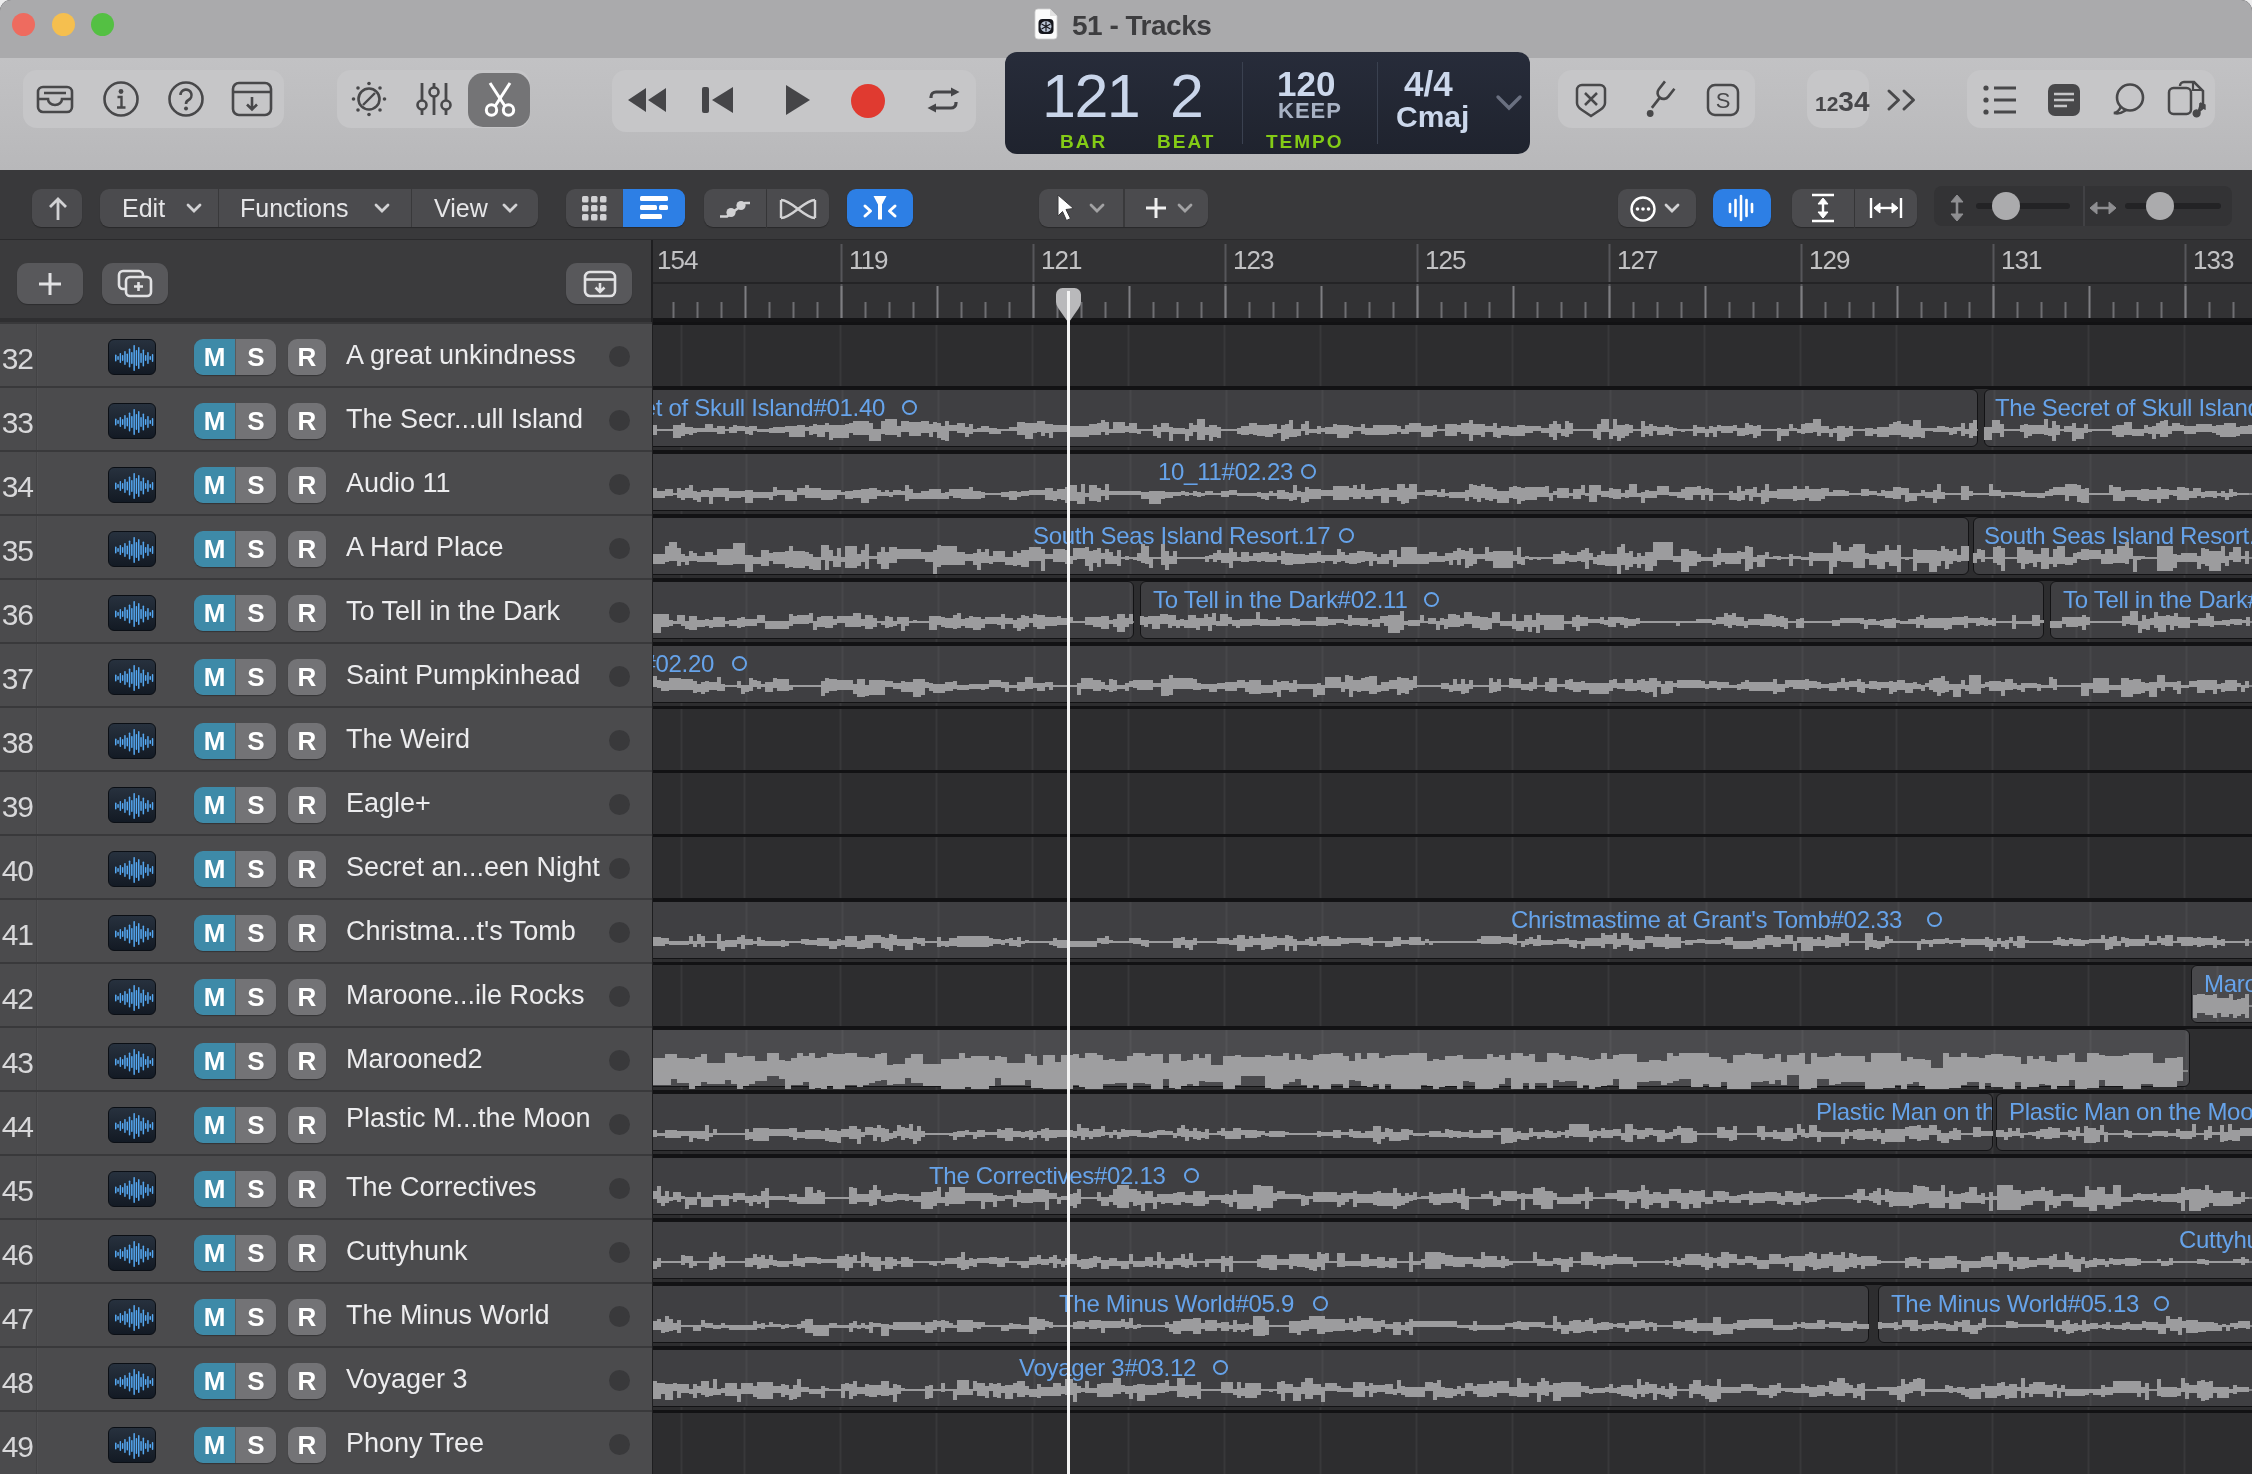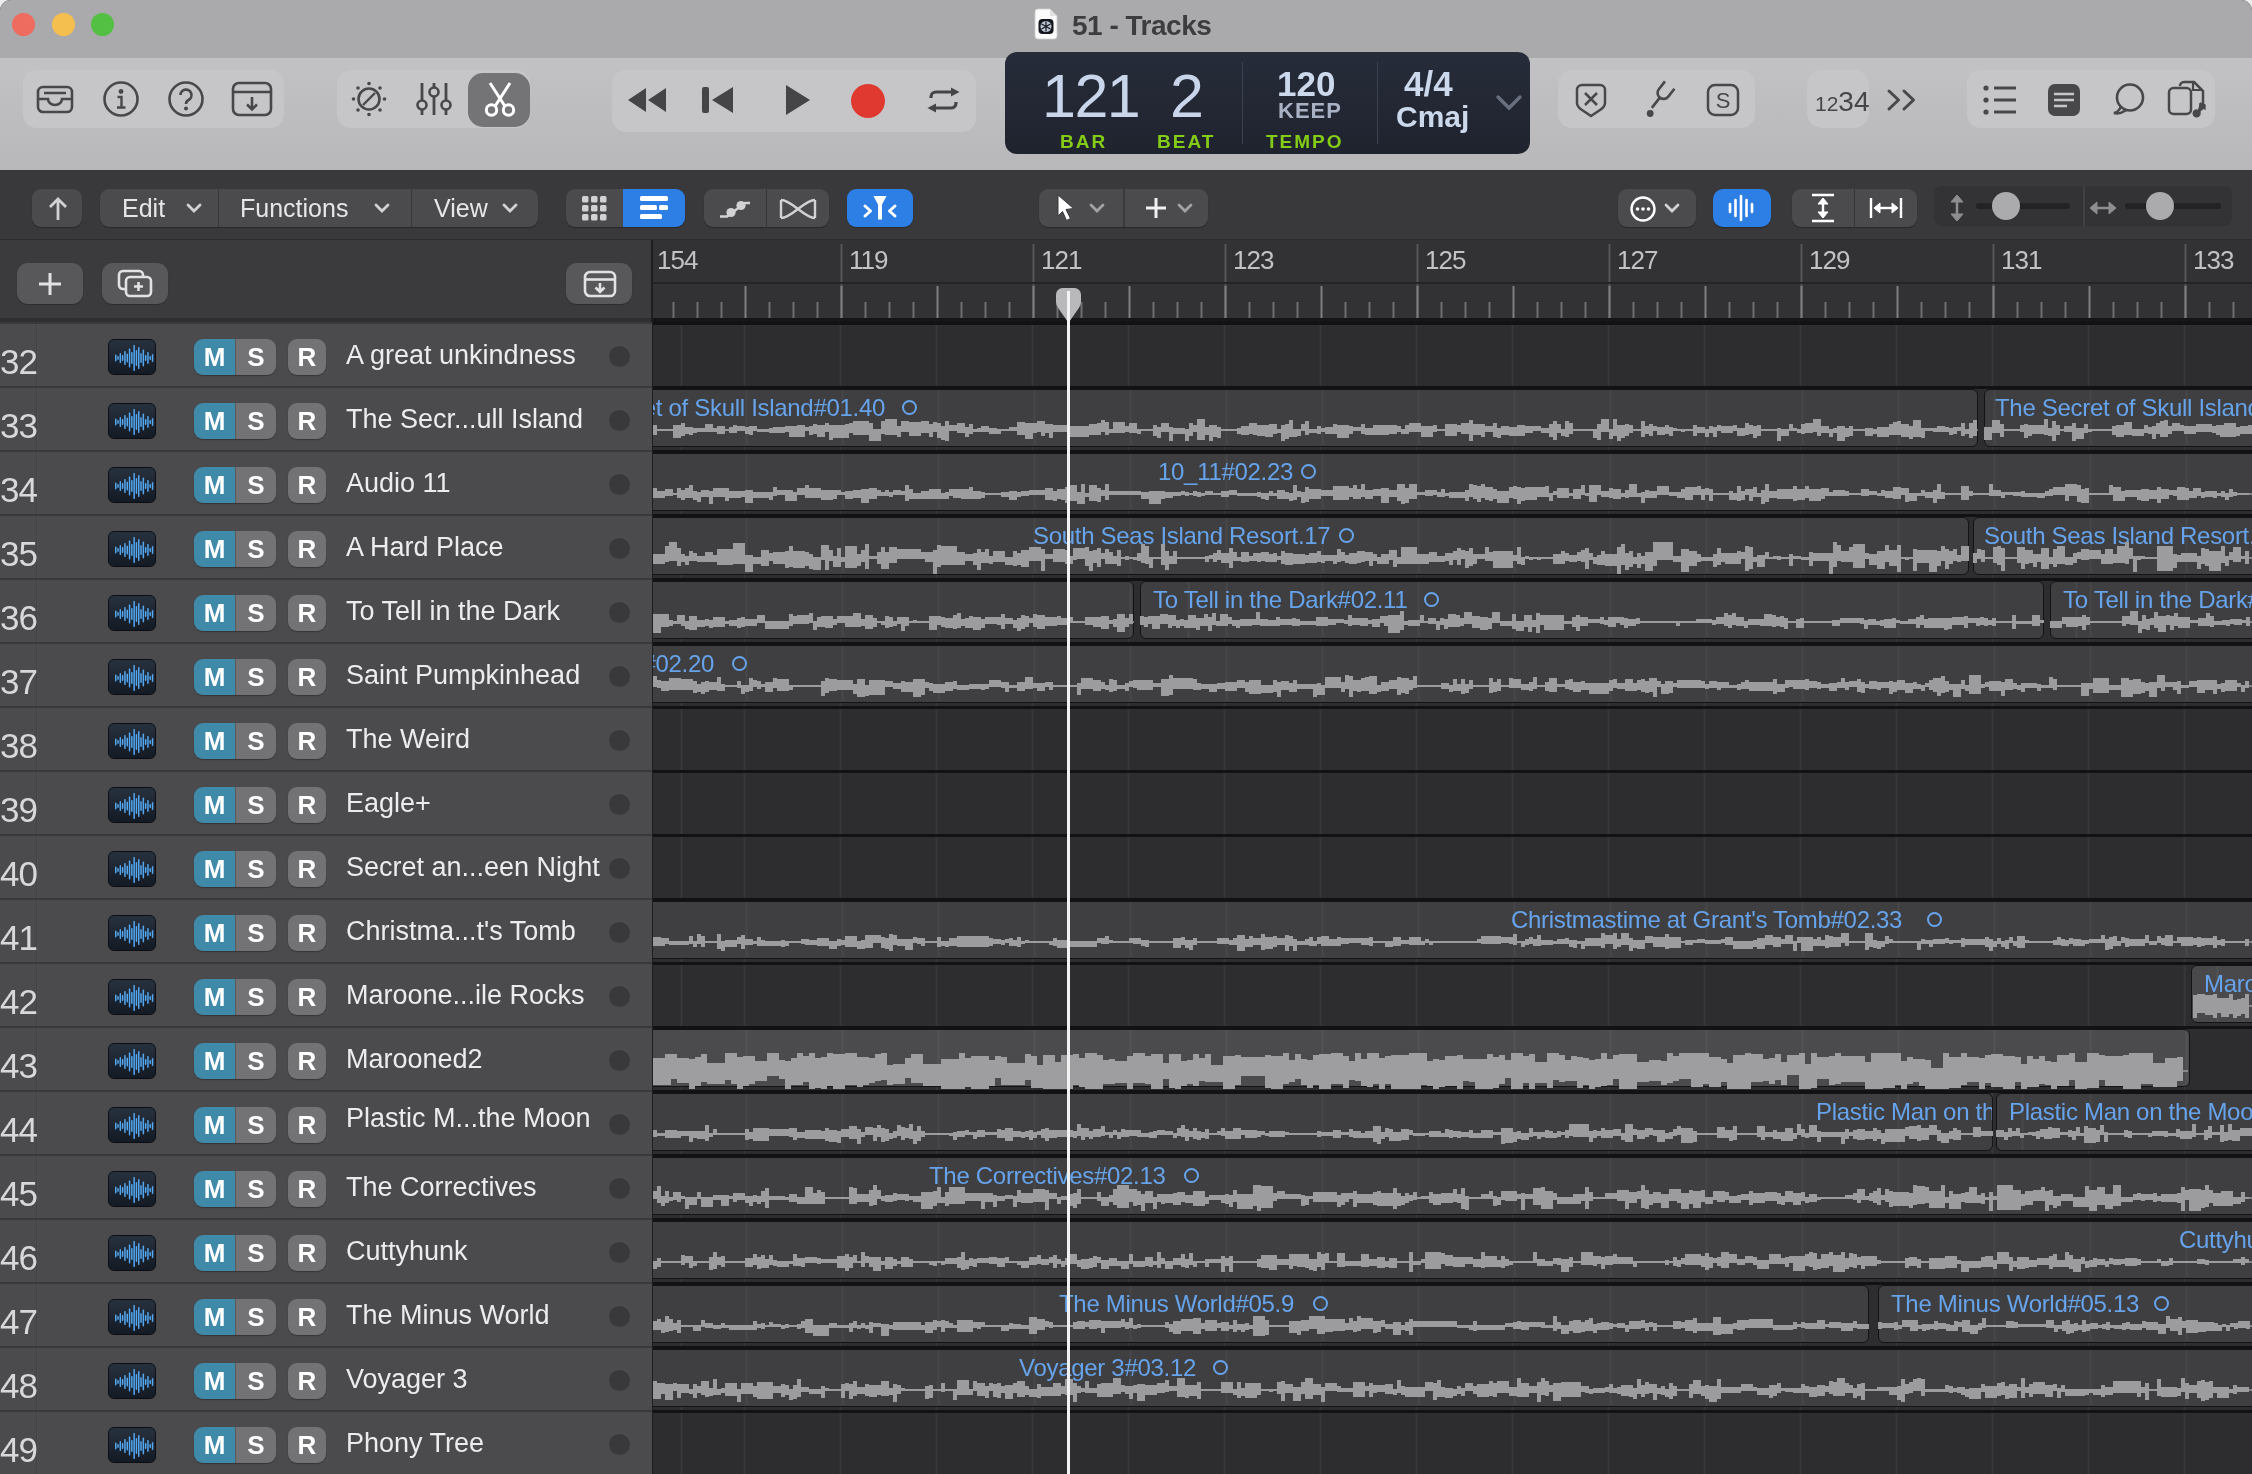--- a/index.html
+++ b/index.html
@@ -12,21 +12,21 @@
 .toolbar2{left:0;top:170px;width:2252px;height:70px;background:#39393b;border-bottom:1px solid #2a2a2c}
 .b2{background:#4b4b4e;border-radius:9px;top:189px;height:38px;box-shadow:0 1px 1px rgba(0,0,0,.3)}
 .blue{background:#2d7fe5}
 .menutxt{color:#e6e6e8;font-size:25px;line-height:38px}
 .hdr{left:0;top:240px;width:652px;height:82px;background:#3b3b3d}
 .hbtn{background:#58585b;border-radius:11px;top:263px;height:41px;box-shadow:0 1px 1px rgba(0,0,0,.25)}
 .ruler{left:653px;top:240px;width:1599px;height:82px;background:#323234;overflow:hidden}
 .rlab{position:absolute;color:#c2c2c4;font-size:26px;top:5px;letter-spacing:-1px}
 .tracklist{left:0;top:322px;width:652px;height:1152px;background:#4b4b4d;overflow:hidden}
 .trow{position:absolute;left:0;width:652px;border-top:2px solid #39393b}
-.tnum{position:absolute;color:#d8d8da;font-size:35px;width:33px;text-align:right;left:0;letter-spacing:-1px}
+.tnum{position:absolute;color:#d8d8da;font-size:30px;width:33px;text-align:right;left:0;letter-spacing:-1px}
 .ticon{position:absolute;left:108px;width:48px;height:36px;border-radius:6px;background:linear-gradient(#27313e,#131a24);border:1px solid #0b0f15}
 .msgrp{position:absolute;left:194px;width:82px;height:36px;border-radius:9px;overflow:hidden;display:flex;box-shadow:0 1px 1px rgba(0,0,0,.3)}
 .mseg{width:41px;height:36px;background:#3e8aa8;color:#fff;font-size:26px;font-weight:bold;text-align:center;line-height:36px}
 .sseg{width:41px;height:36px;background:#737376;color:#fff;font-size:26px;font-weight:bold;text-align:center;line-height:36px;border-left:1px solid #5a5a5d}
 .rbtn{position:absolute;left:288px;width:38px;height:36px;border-radius:9px;background:#737376;color:#fff;font-size:26px;font-weight:bold;text-align:center;line-height:36px;box-shadow:0 1px 1px rgba(0,0,0,.3)}
 .tname{position:absolute;left:346px;color:#ececee;font-size:27px;white-space:nowrap}
 .tdot{position:absolute;left:609px;width:21px;height:21px;border-radius:50%;background:#39393b}
 .lanes{left:653px;top:322px;width:1599px;height:1152px;background:#2d2d2f;overflow:hidden}
 .lrow{position:absolute;left:0;width:1599px;border-top:3px solid #121214;background-image:repeating-linear-gradient(90deg,rgba(255,255,255,.05) 0 2px,transparent 2px 96px);background-position-x:90.5px}
 .reg{position:absolute;background-color:#3f3f42;border:1px solid #131315;border-radius:7px;overflow:hidden;background-image:repeating-linear-gradient(90deg,rgba(255,255,255,.045) 0 2px,transparent 2px 96px)}
@@ -151,21 +151,21 @@
         <path d="M14 1 V11 a6 6 0 0 0 12 0 V1"></path>
         <path d="M20 17 V30"></path>
       </g>
       <circle cx="12.2" cy="33.5" r="3.4" fill="#48484a"></circle>
     </svg>
 <svg class="abs" style="left:1705px;top:82px" width="36" height="36" viewBox="0 0 36 36">
       <rect x="3" y="3" width="30" height="30" rx="7" fill="none" stroke="#48484a" stroke-width="2.5"></rect>
       <text x="18" y="26" text-anchor="middle" font-family="Liberation Sans" font-size="22" fill="#48484a">S</text>
     </svg>
 <div class="abs cluster" style="left:1807px;width:62px;border-radius:15px"></div>
-<div class="abs" style="left:1815px;top:86px;font-size:21px;font-weight:normal;color:#47474a">12<span style="font-size:28px">34</span></div>
+<div class="abs" style="left:1815px;top:86px;font-size:21px;font-weight:bold;color:#47474a">12<span style="font-size:28px">34</span></div>
 <svg class="abs" style="left:1886px;top:89px" width="34" height="22" viewBox="0 0 34 22">
       <g fill="none" stroke="#48484a" stroke-width="3" stroke-linecap="round" stroke-linejoin="round">
         <path d="M3 2 l9.5 9 -9.5 9"></path>
         <path d="M18 2 l9.5 9 -9.5 9"></path>
       </g>
     </svg>
 <div class="abs cluster" style="left:1967px;width:248px"></div>
 <svg class="abs" style="left:1982px;top:82px" width="36" height="36" viewBox="0 0 36 36">
       <g stroke="#48484a" stroke-width="2.8">
         <path d="M12 6 h22 M12 18 h22 M12 30 h22"></path>

